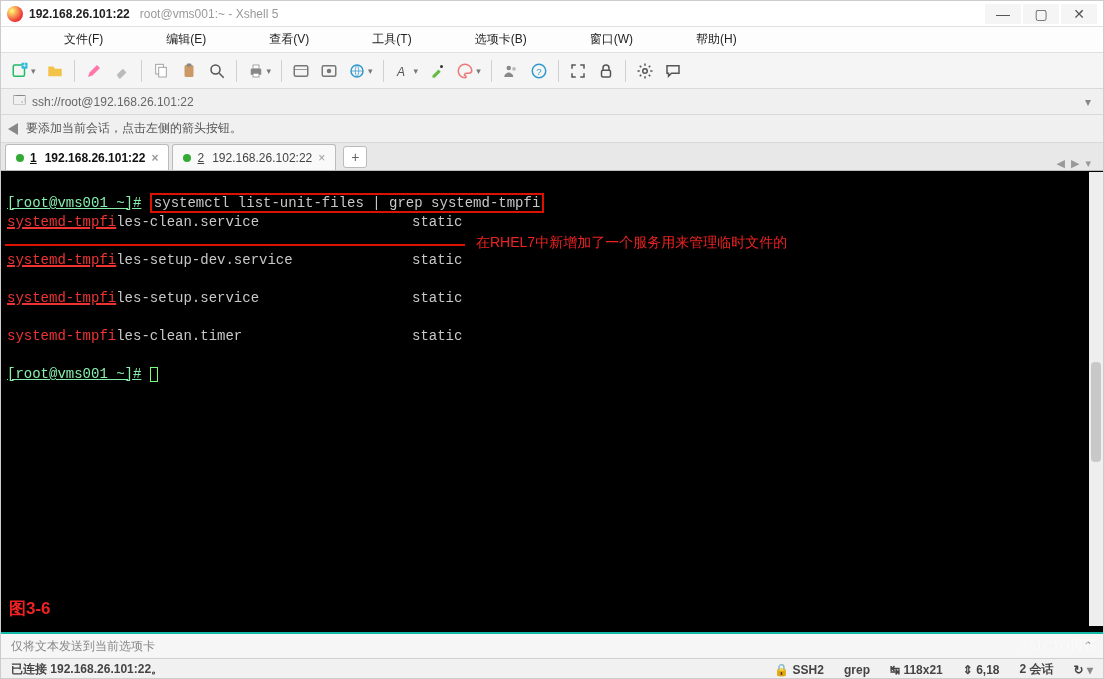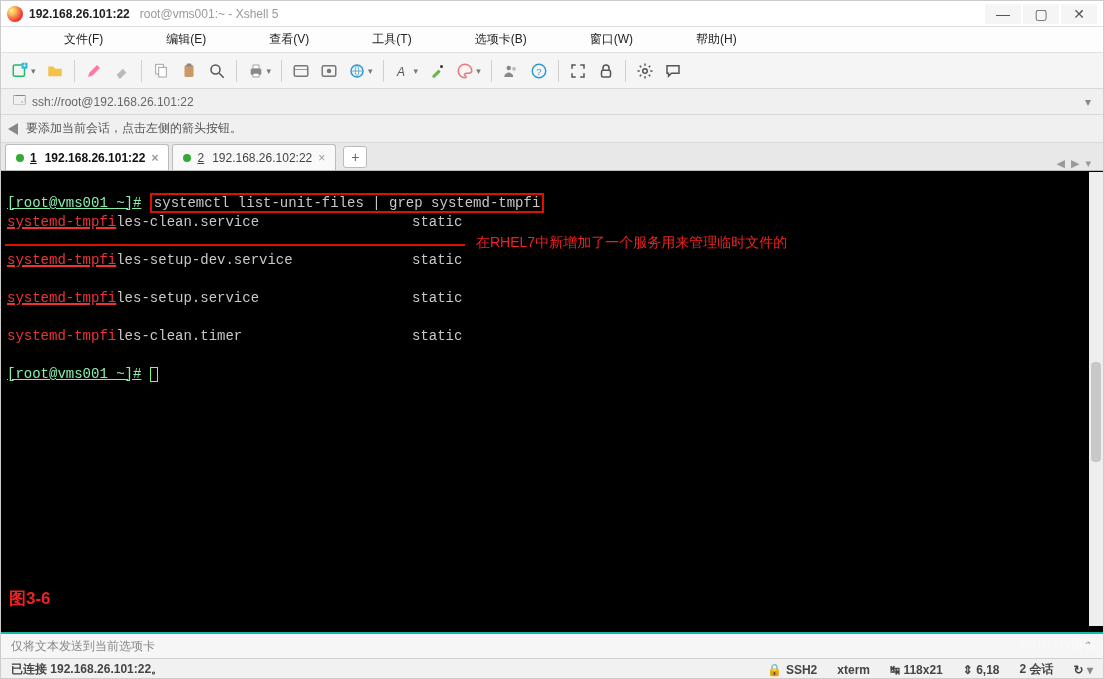--- a/index.html
+++ b/index.html
@@ -107,21 +107,21 @@
     position:absolute; left:475px; top:62px;
     color:#e22; font-family:"Microsoft YaHei",sans-serif; font-size:14px;
   }
   .terminal .hr {
     position:absolute; left:4px; top:73px; width:460px; border-top:2px solid #d10;
   }
   .terminal .cursor {
     display:inline-block; width:8px; height:15px; border:1px solid #7f7; vertical-align:middle;
   }
   .terminal .fig-label {
-    position:absolute; left:8px; bottom:24px;
+    position:absolute; left:8px; bottom:14px;
     color:#e22; font-family:"Microsoft YaHei",sans-serif; font-size:17px; font-weight:600;
   }
   .terminal .tscrollbar {
     position:absolute; right:0; top:0; bottom:0; width:14px; background:#000;
   }
 
   .send-strip {
     height:26px; border-top:2px solid #14b8a6; background:#f6f6f6;
     display:flex; align-items:center; padding:0 10px;
     color:#888; font-size:12px;
@@ -353,21 +353,21 @@
 
 <div class="send-strip">
   <span>仅将文本发送到当前选项卡</span>
   <span style="margin-left:auto;color:#888;">⌃</span>
 </div>
 
 <div class="statusbar">
   <span>已连接 192.168.26.101:22。</span>
   <div class="right">
     <span><span class="lock">🔒</span> <span>SSH2</span></span>
-    <span>xterm</span>
+    <span>grep</span>
     <span><span>↹</span> <span>118x21</span></span>
     <span><span>⇕</span> <span>6,18</span></span>
     <span>2 会话</span>
     <span><span>↻</span> <span style="color:#888;">▾</span></span>
   </div>
 </div>
 
 <div class="side-scroll">
   <div class="thumb"></div>
 </div>

